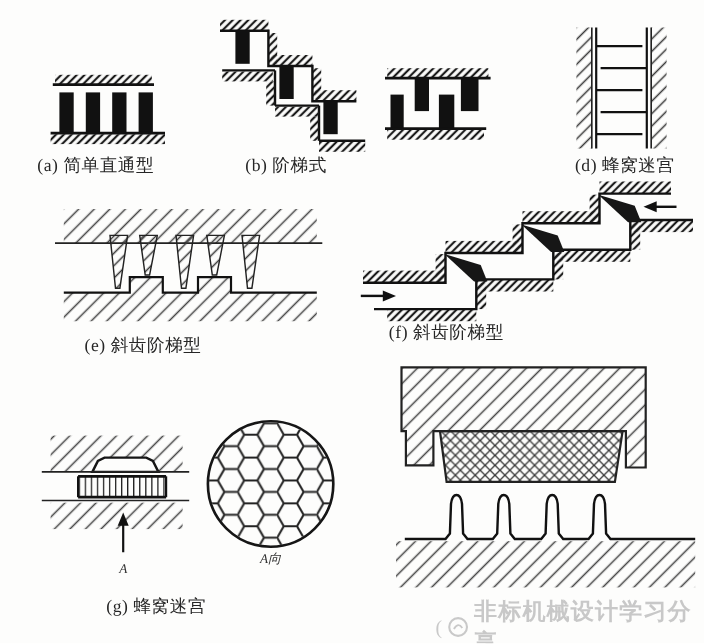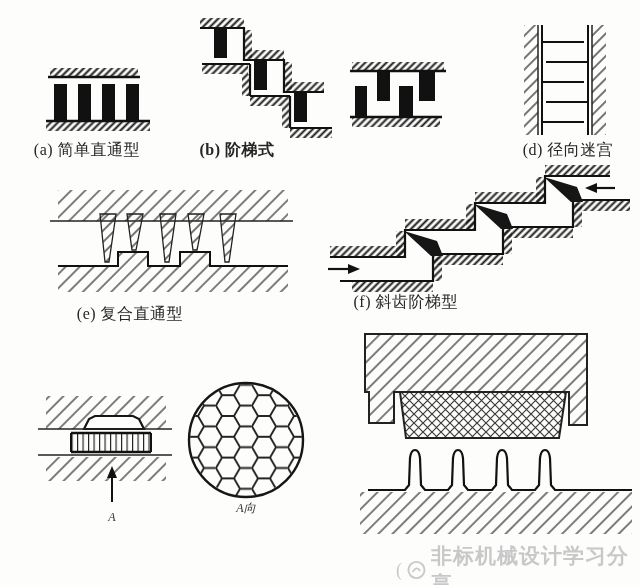--- a/index.html
+++ b/index.html
@@ -172,24 +172,25 @@
     <rect x="360" y="492" width="272" height="42" fill="url(#pat-hs)"></rect>
     <path d="M368,490 H405 L409,485 L410,458 Q411,450 415,450 Q419,450 420,458 L421,485 L425,490
              H448 L452,485 L453,458 Q454,450 458,450 Q462,450 463,458 L464,485 L468,490
              H492 L496,485 L497,458 Q498,450 502,450 Q506,450 507,458 L508,485 L512,490
              H535 L539,485 L540,458 Q541,450 545,450 Q549,450 550,458 L551,485 L555,490
              H632" fill="#fdfdfc" stroke="#111" stroke-width="2.2"></path>
   </g>
 </svg>
 
 <div class="cap" style="left:14px;top:140px;width:146px;">(a) 简单直通型</div>
-<div class="cap" style="left:177px;top:140px;width:120px;font-weight:bold;">(b) 阶梯式</div>
-<div class="cap" style="left:505px;top:140px;width:126px;">(d) 径向迷宫</div>
-<div class="cap" style="left:55px;top:304px;width:150px;">(e) 复合直通型</div>
+<div class="cap" style="left:200px;top:140px;width:120px;">(b) 阶梯式</div>
+<div class="cap" style="left:505px;top:140px;width:126px;">(d) 蜂窝迷宫</div>
+<div class="cap" style="left:55px;top:304px;width:150px;">(e) 斜齿阶梯型</div>
 <div class="cap" style="left:308px;top:292px;width:150px;text-align:right;">(f) 斜齿阶梯型</div>
+<div class="cap" style="left:72px;top:541px;width:140px;">(g) 蜂窝迷宫</div>
 <div class="cap-sm" style="left:100px;top:510px;width:24px;font-style:italic;">A</div>
 <div class="cap-sm" style="left:221px;top:500px;width:50px;font-style:italic;">A向</div>
 
 <div class="watermark">
   <span class="wm-paren">(</span>
   <svg width="22" height="22" viewBox="0 0 22 22">
     <circle cx="11" cy="11" r="8.5" fill="none" stroke="#c9c9c9" stroke-width="2"></circle>
     <path d="M7,13 Q11,6 15,12" fill="none" stroke="#c9c9c9" stroke-width="1.8"></path>
   </svg>
   <span class="wm-text">非标机械设计学习分享</span>

